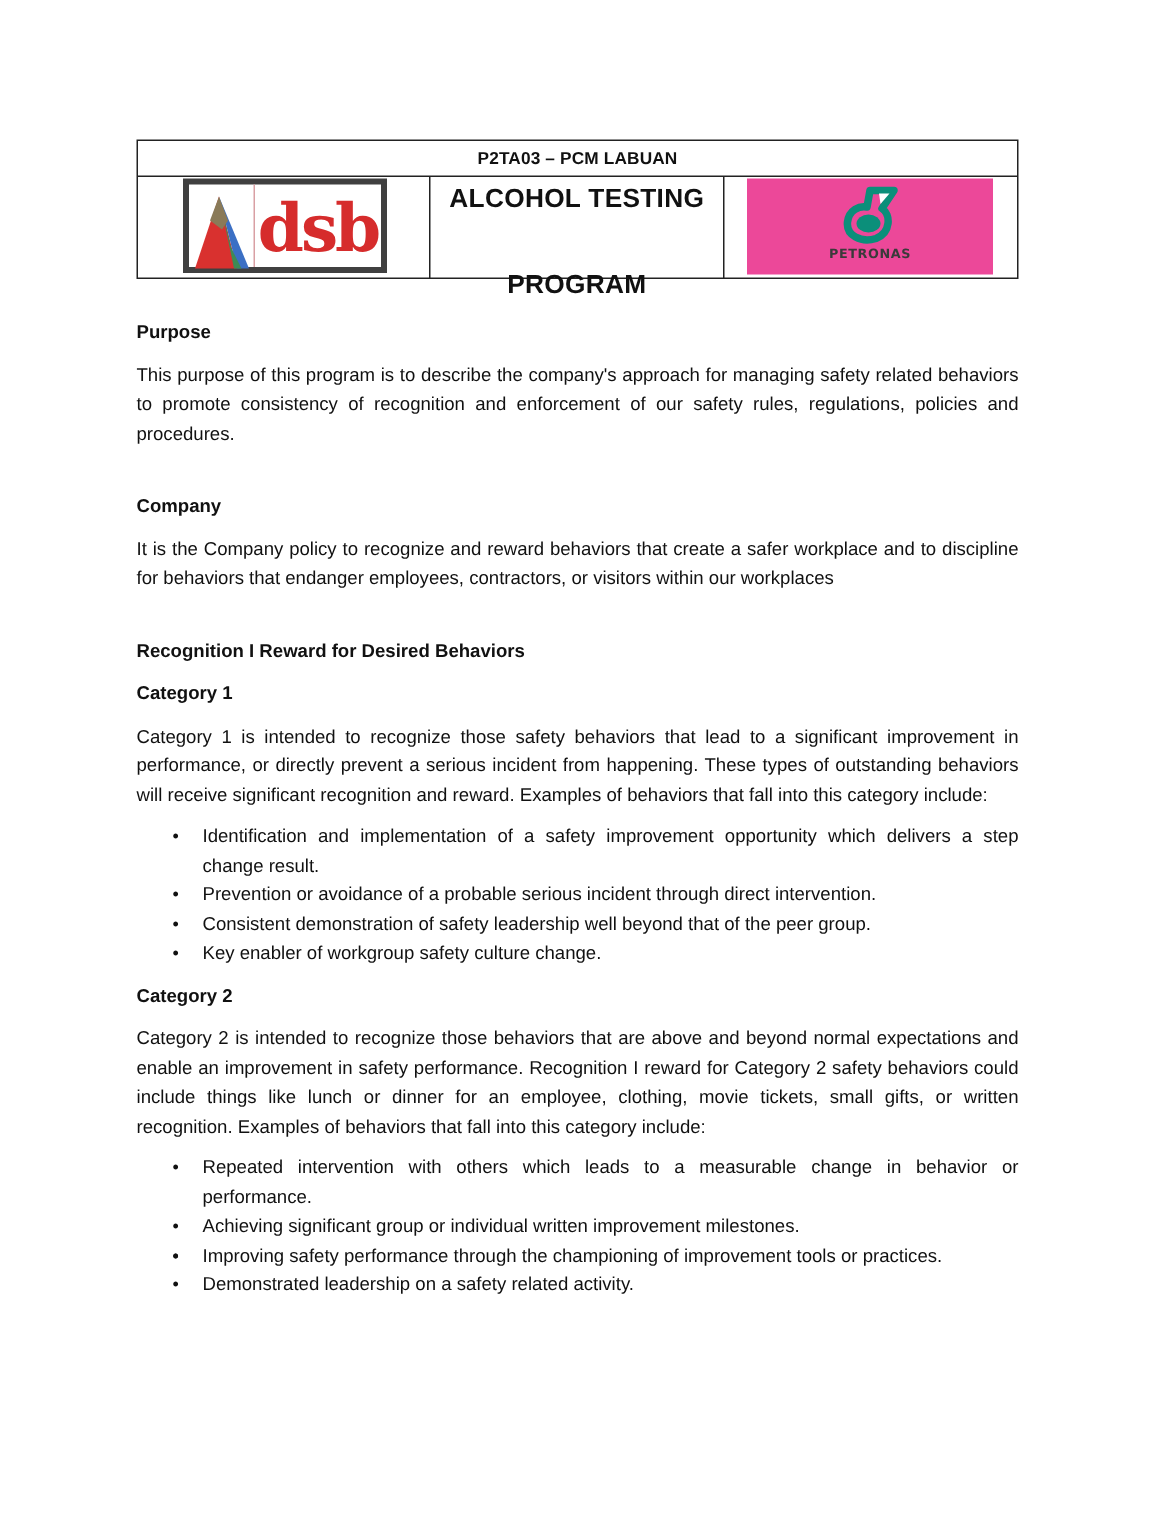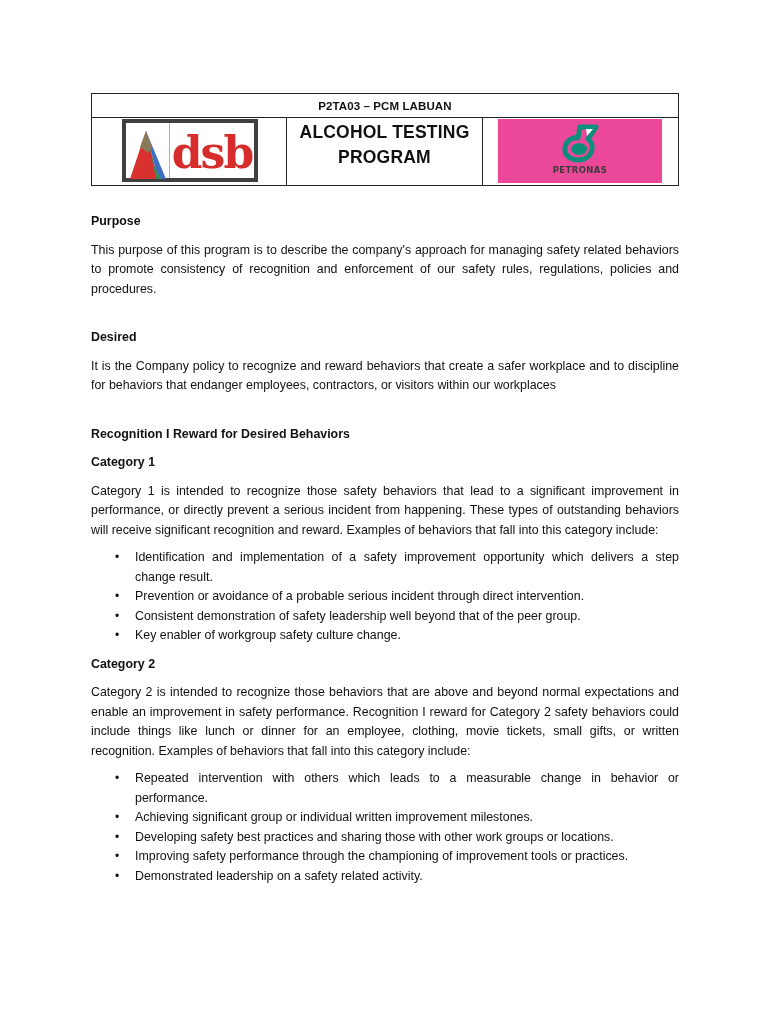--- a/index.html
+++ b/index.html
@@ -57,20 +57,21 @@
       position: relative;
     }
     .cell-mid {
       width: 196px;
       height: 100%;
       border-right: 1px solid #222;
       display: flex;
       flex-direction: column;
       align-items: center;
       padding-top: 2px;
+      gap: 32px;
     }
     .cell-right {
       flex: 1;
       height: 100%;
       position: relative;
     }
     .doc-title-line {
       font-size: 17.5px;
       font-weight: bold;
       line-height: 25px;
@@ -205,21 +206,21 @@
     </div>
   </div>
 
   <div class="content">
 
     <div class="heading">Purpose</div>
     <div class="gap-sm"></div>
     <p class="para para-last">This purpose of this program is to describe the company's approach for managing safety related behaviors to promote consistency of recognition and enforcement of our safety rules, regulations, policies and procedures.</p>
 
     <div class="gap-lg"></div>
-    <div class="heading">Desired</div>
+    <div class="heading">Company</div>
     <div class="gap-sm"></div>
     <p class="para para-last">It is the Company policy to recognize and reward behaviors that create a safer workplace and to discipline for behaviors that endanger employees, contractors, or visitors within our workplaces</p>
 
     <div class="gap-lg"></div>
     <div class="heading">Recognition I Reward for Desired Behaviors</div>
     <div class="gap-sm"></div>
     <div class="heading">Category 1</div>
     <div class="gap-sm"></div>
     <p class="para para-last">Category 1 is intended to recognize those safety behaviors that lead to a significant improvement in performance, or directly prevent a serious incident from happening. These types of outstanding behaviors will receive significant recognition and reward. Examples of behaviors that fall into this category include:</p>
 
@@ -251,21 +252,20 @@
       <li>
         <span class="bullet-dot">•</span>
         <span>Repeated intervention with others which leads to a measurable change in behavior or performance.</span>
       </li>
       <li>
         <span class="bullet-dot">•</span>
         <span>Achieving significant group or individual written improvement milestones.</span>
       </li>
       <li>
         <span class="bullet-dot">•</span>
-        <span>Developing safety best practices and sharing those with other work groups or locations.</span>
       </li>
       <li>
         <span class="bullet-dot">•</span>
         <span>Improving safety performance through the championing of improvement tools or practices.</span>
       </li>
       <li>
         <span class="bullet-dot">•</span>
         <span>Demonstrated leadership on a safety related activity.</span>
       </li>
     </ul>

